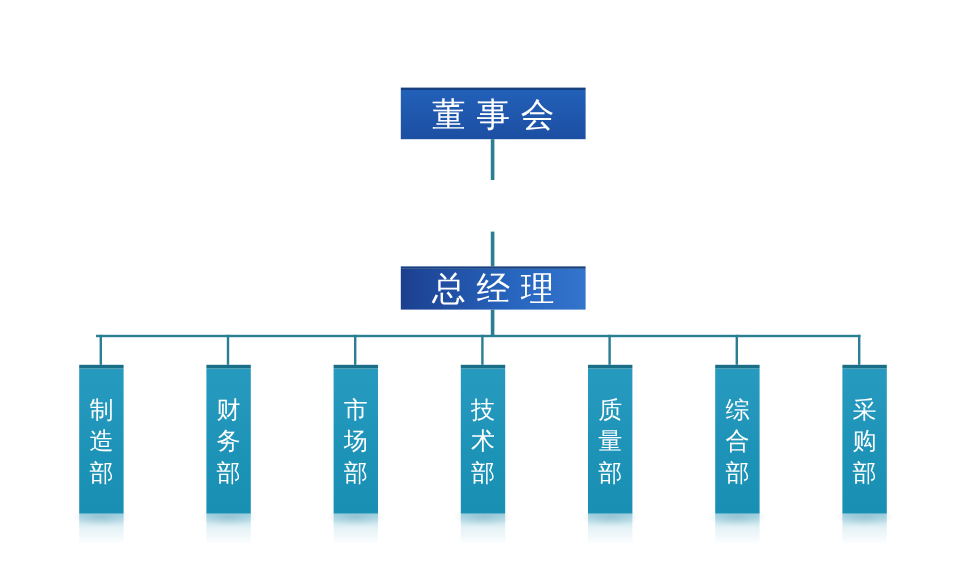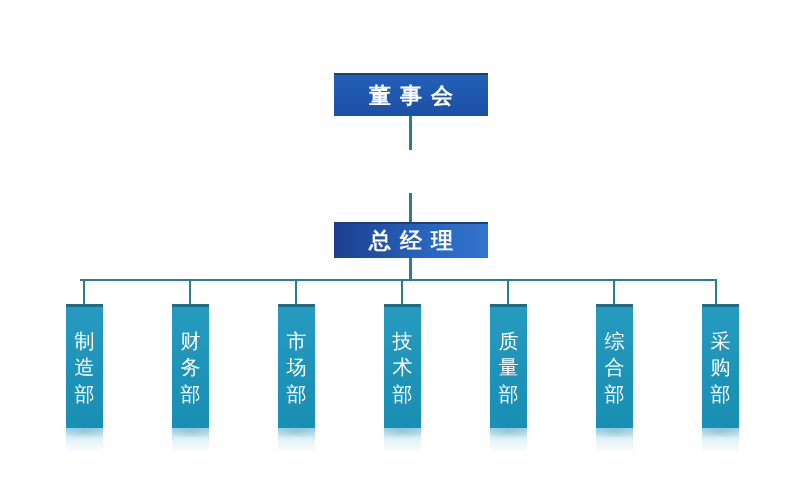--- a/index.html
+++ b/index.html
@@ -23,22 +23,22 @@
   
   .exec-box {
     position: absolute;
     display: flex;
     align-items: center;
     justify-content: center;
     box-sizing: border-box;
     color: #ffffff;
     letter-spacing: 9px;
     text-indent: 9px;
-    font-size: 22px;
-    font-weight: 700;
+    font-size: 28px;
+    font-weight: 400;
     white-space: nowrap;
   }
 
   .exec-box.solid {
     background: #1F57AF;
     background: linear-gradient(180deg, #2260B8 0%, #1C4FA2 100%);
     border-top: 2px solid #16407F;
   }
 
   .exec-box.grad {

